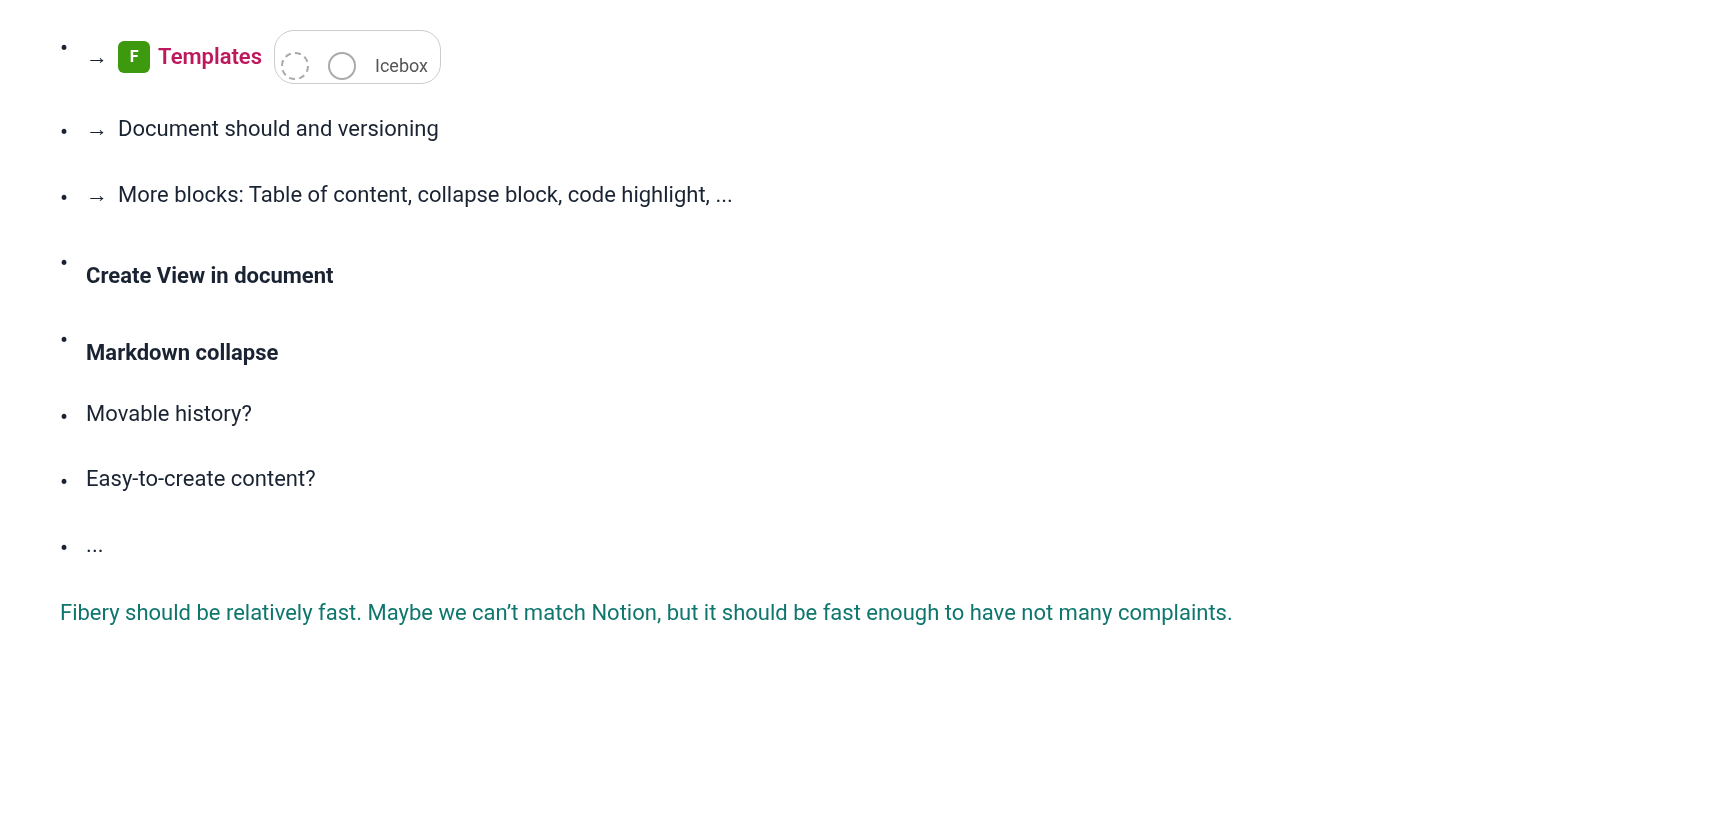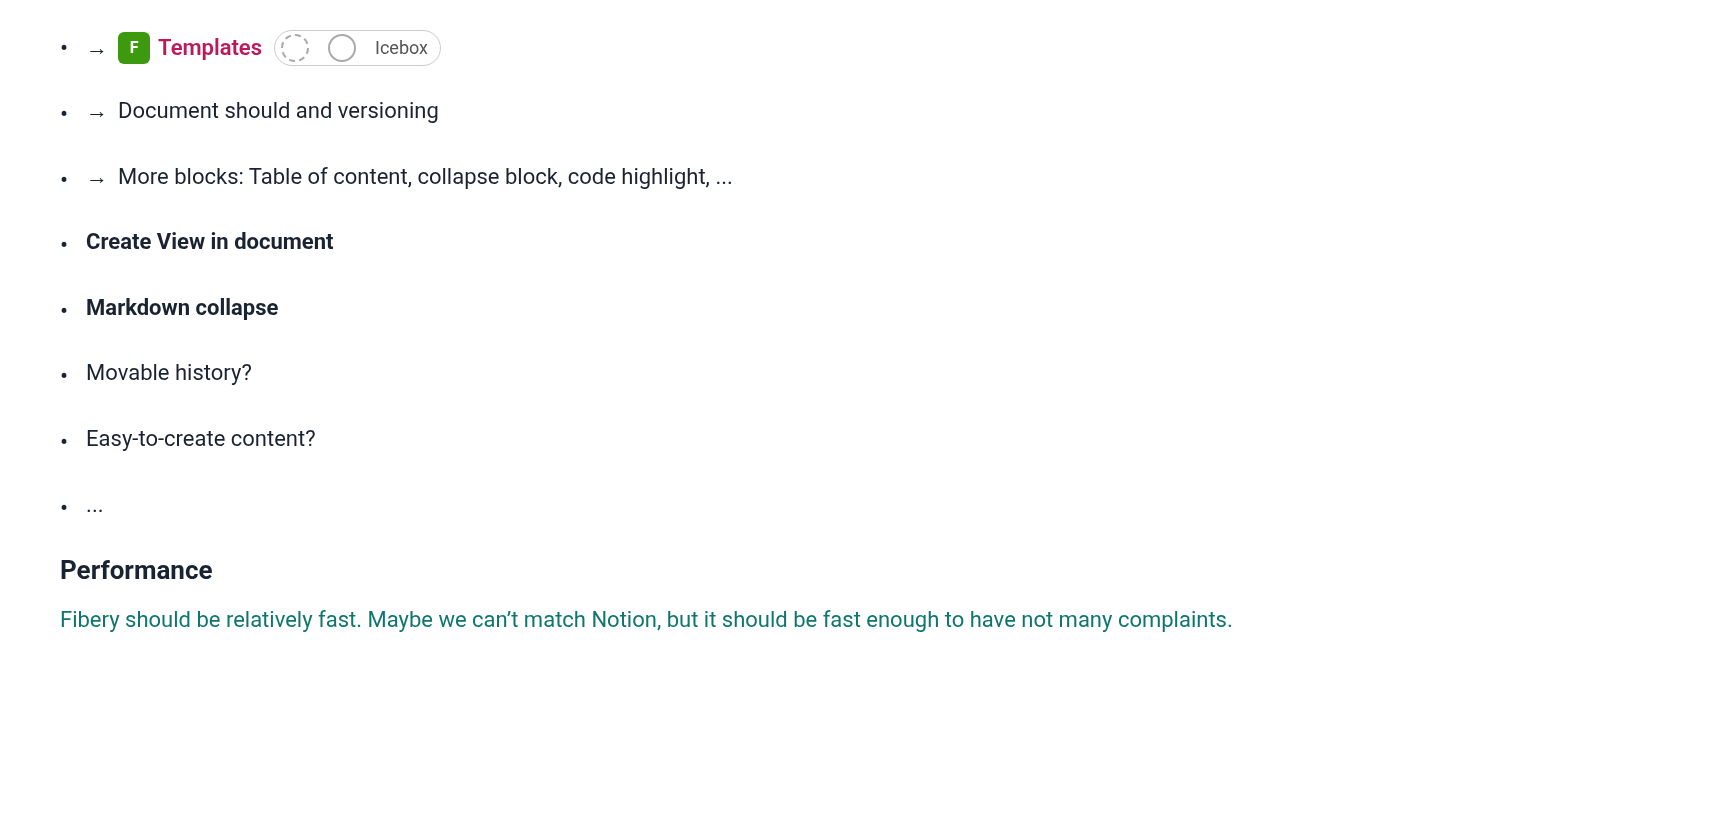--- a/index.html
+++ b/index.html
@@ -93,32 +93,33 @@
       border-radius: 50%;
       border: 2px solid #aaaaaa;
       flex-shrink: 0;
     }
 
     .status-badge-container {
       display: inline-flex;
       align-items: center;
       border: 1.5px solid #cccccc;
       border-radius: 20px;
-      padding: 3px 12px 3px 6px;
+      padding: 21px 12px 3px 6px;
       gap: 19px;
       margin-left: 4px;
     }
 
     .icebox-label {
       font-size: 18px;
       color: #555555;
     }
 
     .bold-item {
       font-weight: 700;
+      margin-top: 16px;
     }
 
     .section-heading {
       font-size: 26px;
       font-weight: 700;
       color: #1a2332;
       margin-top: 20px;
       margin-bottom: 18px;
     }
 
@@ -195,15 +196,14 @@
 
     <li>
       <span class="bullet-dot">•</span>
       <div class="item-content">
         <span>...</span>
       </div>
     </li>
 
   </ul>
 
-  <h2 class="section-heading">Performance</h2>
   <p class="section-paragraph">Fibery should be relatively fast. Maybe we can’t match Notion, but it should be fast enough to have not many complaints.</p>
 </div>
 
 </body></html>

